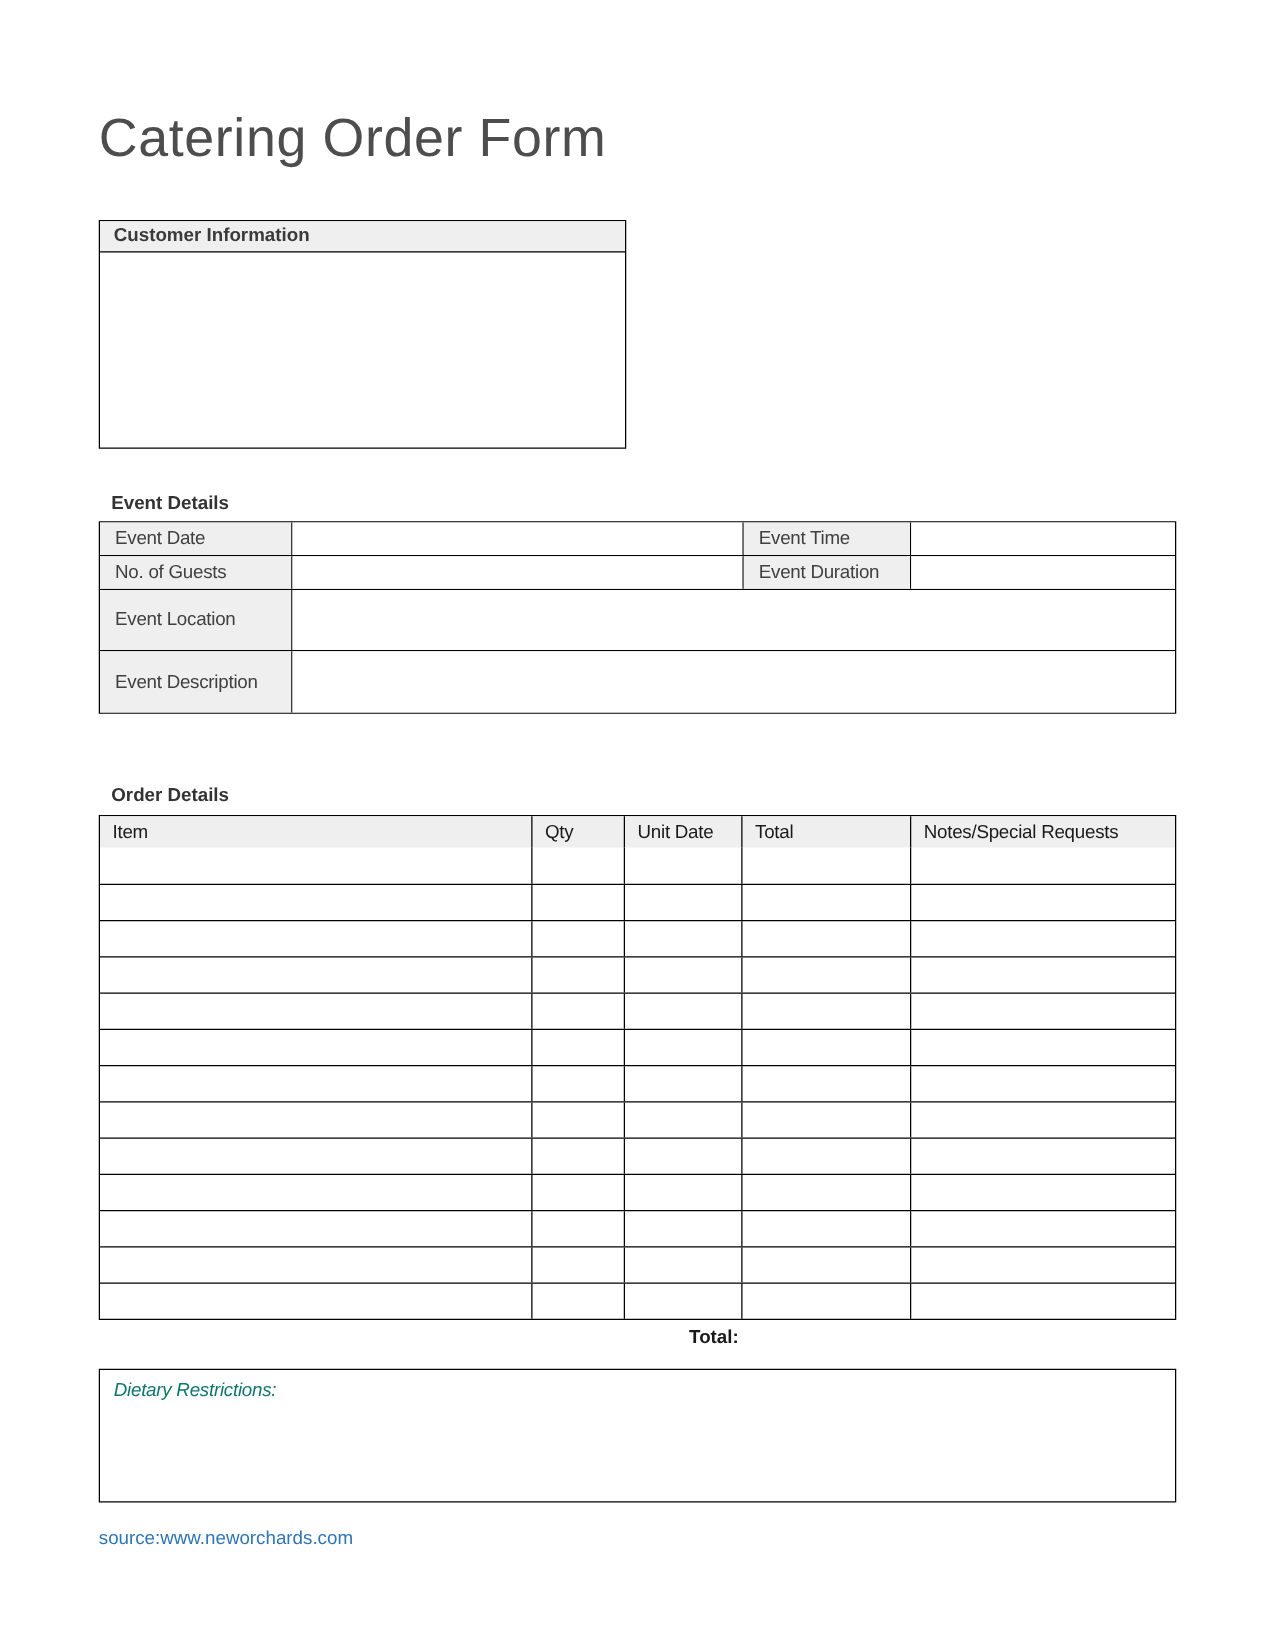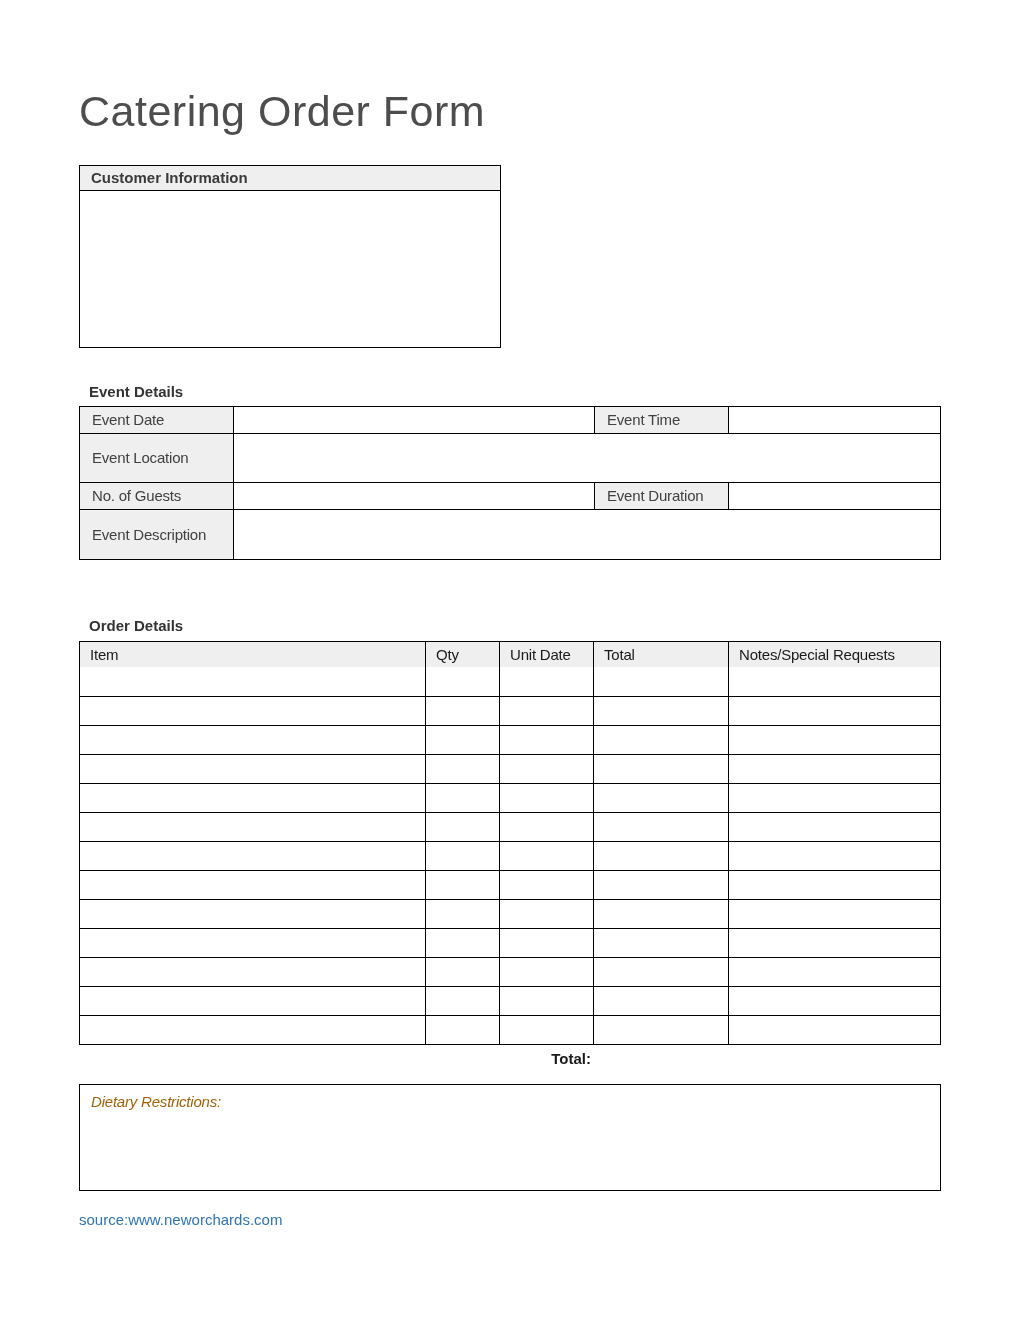--- a/index.html
+++ b/index.html
@@ -3,21 +3,21 @@
 <meta charset="utf-8">
 <style>
   * { box-sizing: border-box; margin: 0; padding: 0; }
   html, body { background: #ffffff; }
   body { width: 1020px; height: 1320px; font-family: "Liberation Sans", sans-serif; color: #1a1a1a; }
   .page { position: relative; width: 1020px; height: 1320px; background: #ffffff; overflow: hidden; }
   .content { position: absolute; left: 79px; top: 0; width: 862px; }
 
   .title { margin-top: 86px; font-size: 43px; font-weight: 300; letter-spacing: 0.5px; color: #4d4d4d; line-height: 1.2; }
 
-  .top-boxes { display: flex; justify-content: space-between; margin-top: 27px; }
+  .top-boxes { display: flex; justify-content: space-between; margin-top: 38px; }
   .info-box { border: 1.5px solid #000; height: 183px; background: #fff; }
   .info-box.customer { width: 422px; }
   .info-box.delivery { width: 344px; }
   .box-header { height: 25px; background: #efefef; border-bottom: 1px solid #000; display: flex; align-items: center; padding-left: 11px; font-size: 15px; font-weight: bold; color: #3a3a3a; }
   .box-body { height: 155px; }
 
   .section-title { margin: 34px 0 0 10px; font-size: 15px; font-weight: bold; color: #333; line-height: 19px; }
 
   .event-table { margin-top: 5px; border: 1.5px solid #000; }
   .etr { display: grid; }
@@ -33,21 +33,21 @@
   .otr { display: grid; grid-template-columns: 346px 74px 94px 135px auto; height: 29px; }
   .otr.head { height: 25px; background: #efefef; }
   .otr + .otr { border-top: 1px solid #000; }
   .otd { border-right: 1px solid #000; }
   .otd:last-child { border-right: none; }
   .otd.head-cell { display: flex; align-items: center; padding-left: 10px; font-size: 15px; color: #1a1a1a; letter-spacing: -0.2px; }
 
   .total-row { width: 517px; height: 28px; line-height: 28px; text-align: right; padding-right: 5px; font-size: 15px; font-weight: bold; color: #1a1a1a; }
 
   .dietary-box { margin-top: 11px; border: 1.5px solid #000; height: 107px; padding: 8px 0 0 11px; }
-  .dietary-label { font-size: 15px; font-style: italic; color: #a16207; letter-spacing: -0.2px; }
+  .dietary-label { font-size: 15px; font-style: italic; color: #0f766e; letter-spacing: -0.2px; }
 
   .source-link { display: inline-block; margin-top: 20px; font-size: 15px; color: #2e75b6; text-decoration: none; cursor: pointer; }
 </style>
 </head>
 <body>
 
 <div class="page">
   <div class="content">
 
     <h1 class="title">Catering Order Form</h1>
@@ -61,28 +61,28 @@
 
     <div class="section-title">Event Details</div>
 
     <div class="event-table">
       <div class="etr r4 h26">
         <div class="elabel">Event Date</div>
         <div class="evalue mid"></div>
         <div class="elabel">Event Time</div>
         <div class="evalue"></div>
       </div>
-      <div class="etr r2 h49">
-        <div class="elabel">Event Location</div>
-        <div class="evalue"></div>
-      </div>
       <div class="etr r4 h27">
         <div class="elabel">No. of Guests</div>
         <div class="evalue mid"></div>
         <div class="elabel">Event Duration</div>
+        <div class="evalue"></div>
+      </div>
+      <div class="etr r2 h49">
+        <div class="elabel">Event Location</div>
         <div class="evalue"></div>
       </div>
       <div class="etr r2 h50">
         <div class="elabel">Event Description</div>
         <div class="evalue"></div>
       </div>
     </div>
 
     <div class="section-title" style="margin-top:56px;">Order Details</div>
 

